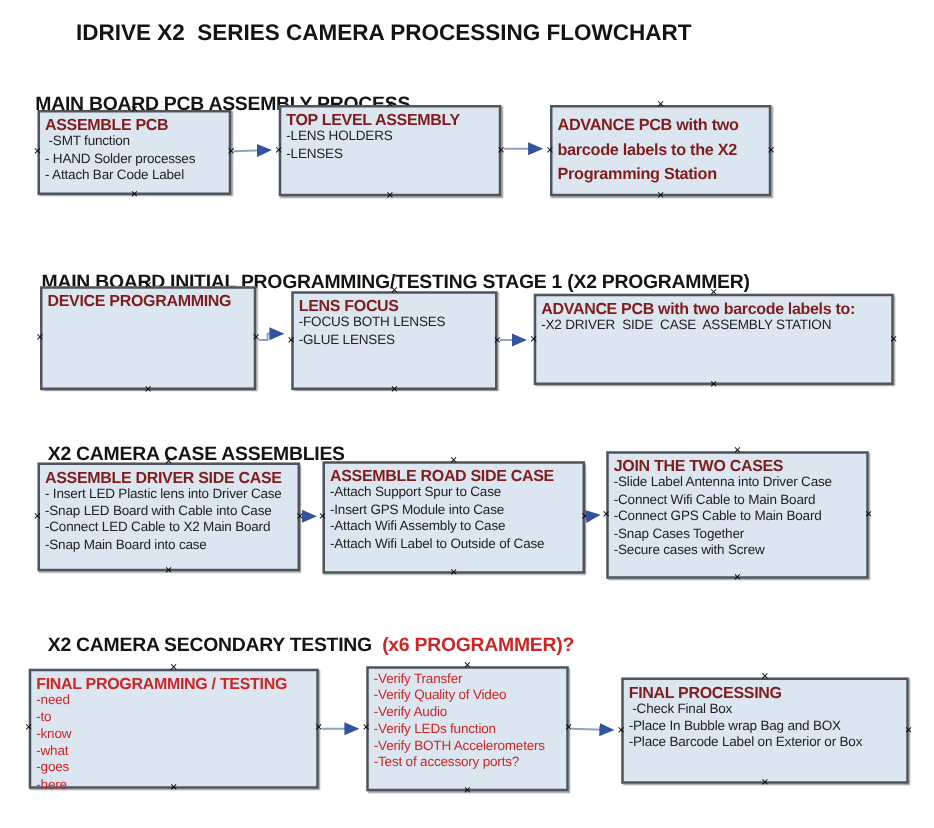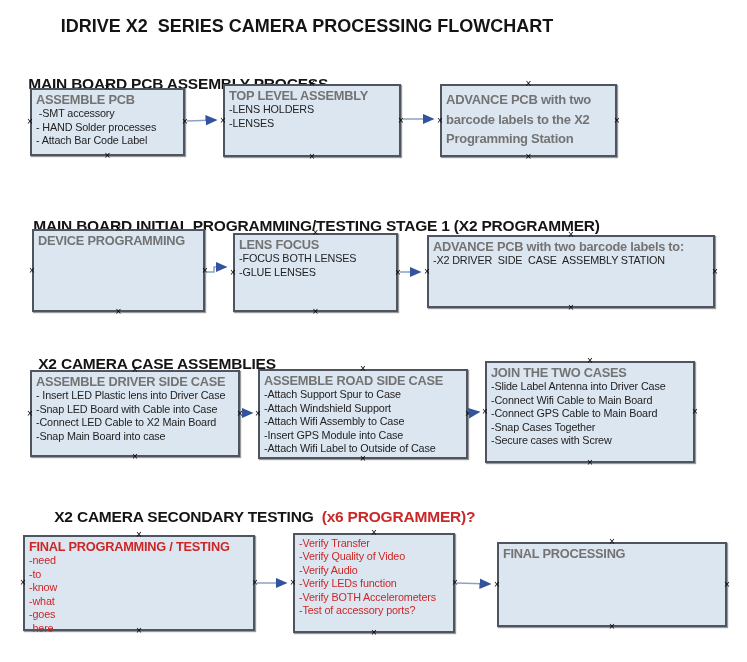--- a/index.html
+++ b/index.html
@@ -23,21 +23,21 @@
     white-space:pre; letter-spacing:-0.2px;
   }
   .section-heading .suffix { color:var(--red); }
   .box {
     position:absolute; background:var(--fill);
     border:2px solid var(--border);
     box-shadow:1px 1px 1px #9a9a9a;
     padding:2px 4px; box-sizing:border-box; overflow:visible;
   }
   .box-title {
-    font-size:12.8px; font-weight:bold; color:#737373;
+    font-size:12.8px; font-weight:bold; color:#7f1d1d;
     letter-spacing:-0.25px; white-space:pre; line-height:1.18;
   }
   .box.title-only .box-title { white-space:pre-wrap; line-height:1.5; padding-top:2px; font-size:13px; }
   .item {
     font-size:10.8px; color:#222222; line-height:1.25;
     white-space:pre; letter-spacing:-0.15px;
   }
   .box.red .box-title, .box.red .item { color:var(--red); }
   .handle {
     position:absolute; font-size:10px; line-height:8px; width:8px; height:8px;
@@ -56,32 +56,32 @@
 
 <div class="section-heading" style="left:20px; top:57px;">
   <span>MAIN BOARD PCB ASSEMBLY PROCESS</span><span class="suffix"></span>
 </div>
 <div class="section-heading" style="left:25px; top:199px;">
   <span>MAIN BOARD INITIAL PROGRAMMING/TESTING STAGE 1 (X2 PROGRAMMER)</span><span class="suffix"></span>
 </div>
 <div class="section-heading" style="left:30px; top:337px;">
   <span>X2 CAMERA CASE ASSEMBLIES</span><span class="suffix"></span>
 </div>
-<div class="section-heading" style="left:46px; top:490px;">
+<div class="section-heading" style="left:30px; top:490px;">
   <span>X2 CAMERA SECONDARY TESTING </span><span class="suffix"> (x6 PROGRAMMER)?</span>
 </div>
 
 <div class="box" style="left:30px; top:88px; width:155px; height:68px;">
   <span class="handle ht">×</span>
     <span class="handle hb">×</span>
     <span class="handle hl">×</span>
     <span class="handle hr">×</span>
   <div class="box-title">ASSEMBLE PCB</div>
   <div class="box-items">
-      <div class="item"> -SMT accessory</div>
+      <div class="item"> -SMT function</div>
       <div class="item">- HAND Solder processes</div>
       <div class="item">- Attach Bar Code Label</div>
     </div>
 </div>
 <div class="box" style="left:223px; top:84px; width:178px; height:73px;">
   <span class="handle ht">×</span>
     <span class="handle hb">×</span>
     <span class="handle hl">×</span>
     <span class="handle hr">×</span>
   <div class="box-title">TOP LEVEL ASSEMBLY</div>
@@ -141,23 +141,22 @@
     </div>
 </div>
 <div class="box" style="left:258px; top:369px; width:210px; height:90px;">
   <span class="handle ht">×</span>
     <span class="handle hb">×</span>
     <span class="handle hl">×</span>
     <span class="handle hr">×</span>
   <div class="box-title">ASSEMBLE ROAD SIDE CASE</div>
   <div class="box-items">
       <div class="item">-Attach Support Spur to Case</div>
-      <div class="item">-Attach Windshield Support</div>
+      <div class="item">-Insert GPS Module into Case</div>
       <div class="item">-Attach Wifi Assembly to Case</div>
-      <div class="item">-Insert GPS Module into Case</div>
       <div class="item">-Attach Wifi Label to Outside of Case</div>
     </div>
 </div>
 <div class="box" style="left:485px; top:361px; width:210px; height:102px;">
   <span class="handle ht">×</span>
     <span class="handle hb">×</span>
     <span class="handle hl">×</span>
     <span class="handle hr">×</span>
   <div class="box-title">JOIN THE TWO CASES</div>
   <div class="box-items">
@@ -197,20 +196,25 @@
       <div class="item">-Verify BOTH Accelerometers</div>
       <div class="item">-Test of accessory ports?</div>
     </div>
 </div>
 <div class="box" style="left:497px; top:542px; width:230px; height:85px;">
   <span class="handle ht">×</span>
     <span class="handle hb">×</span>
     <span class="handle hl">×</span>
     <span class="handle hr">×</span>
   <div class="box-title">FINAL PROCESSING</div>
+  <div class="box-items">
+      <div class="item"> -Check Final Box</div>
+      <div class="item">-Place In Bubble wrap Bag and BOX</div>
+      <div class="item">-Place Barcode Label on Exterior or Box</div>
+    </div>
 </div>
 
 <svg class="overlay" width="747" height="662">
   <defs>
     <marker id="ah" markerWidth="9" markerHeight="8" refX="7" refY="3.5" orient="auto">
       <path d="M0,0 L8,3.5 L0,7 Z" fill="#33539c"></path>
     </marker>
   </defs>
   <line x1="187" y1="121" x2="216" y2="120" stroke="#8aa2c4" stroke-width="1.5" marker-end="url(#ah)"></line>
   <line x1="403" y1="119" x2="433" y2="119" stroke="#8aa2c4" stroke-width="1.5" marker-end="url(#ah)"></line>

